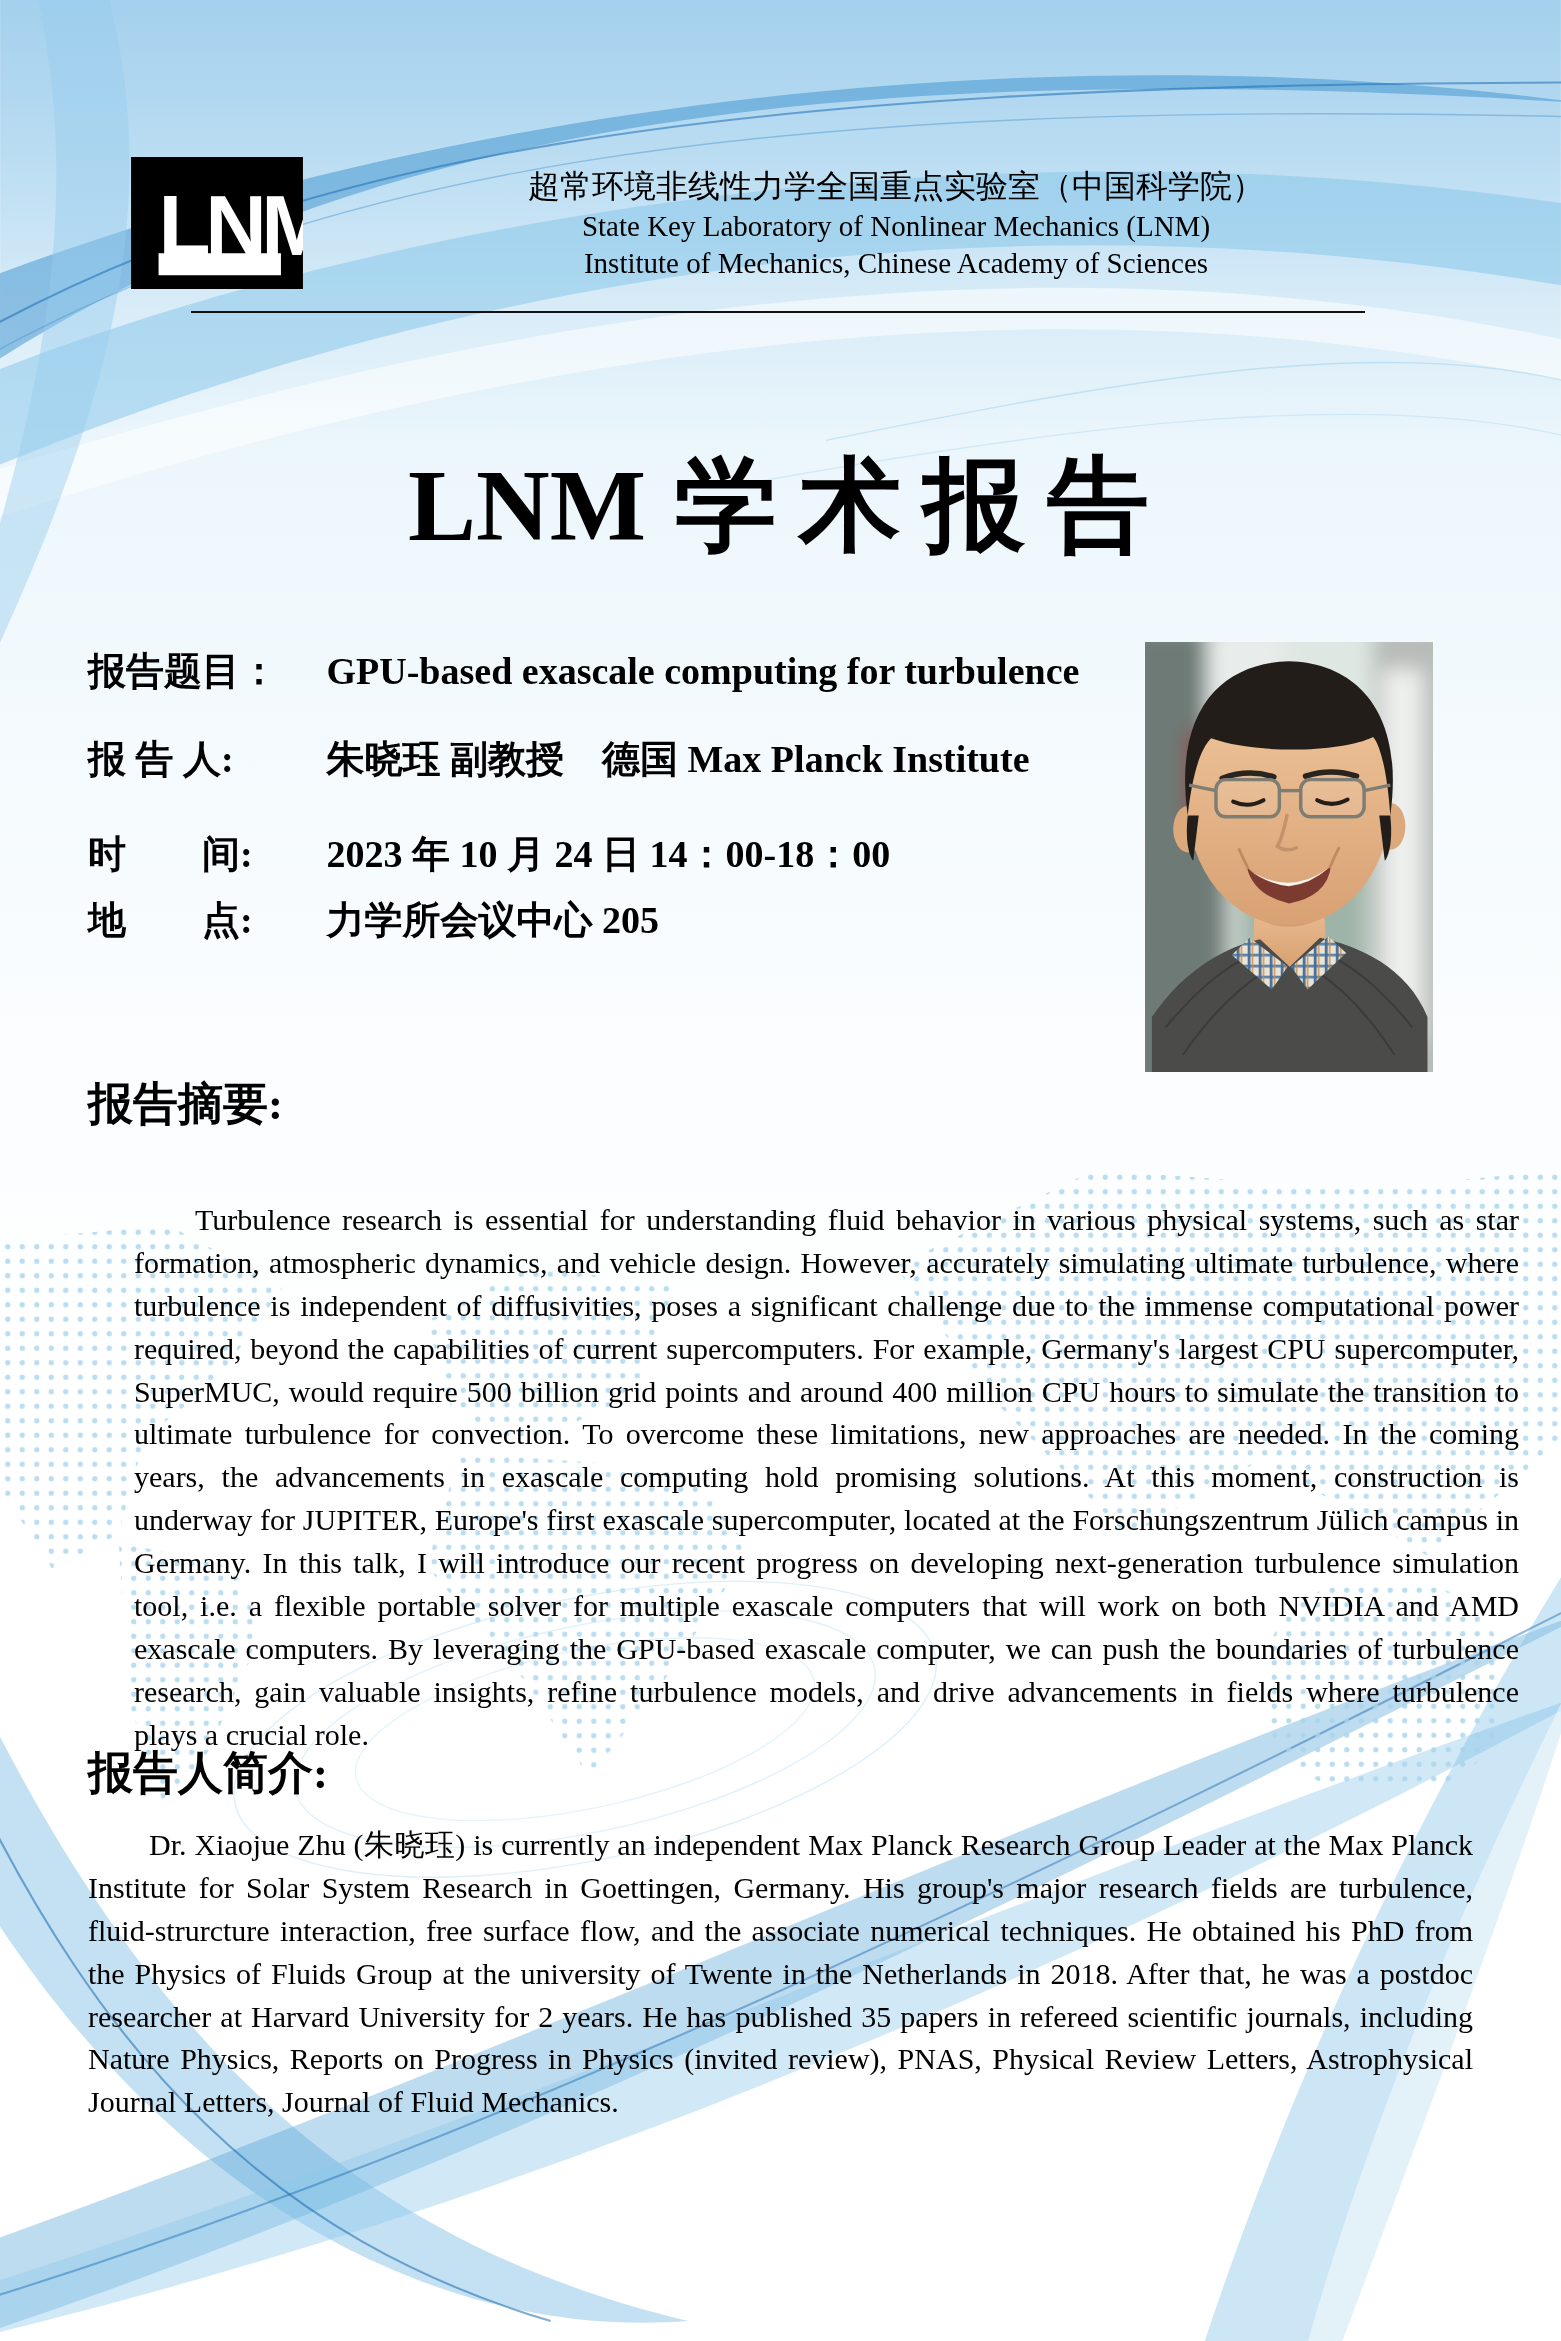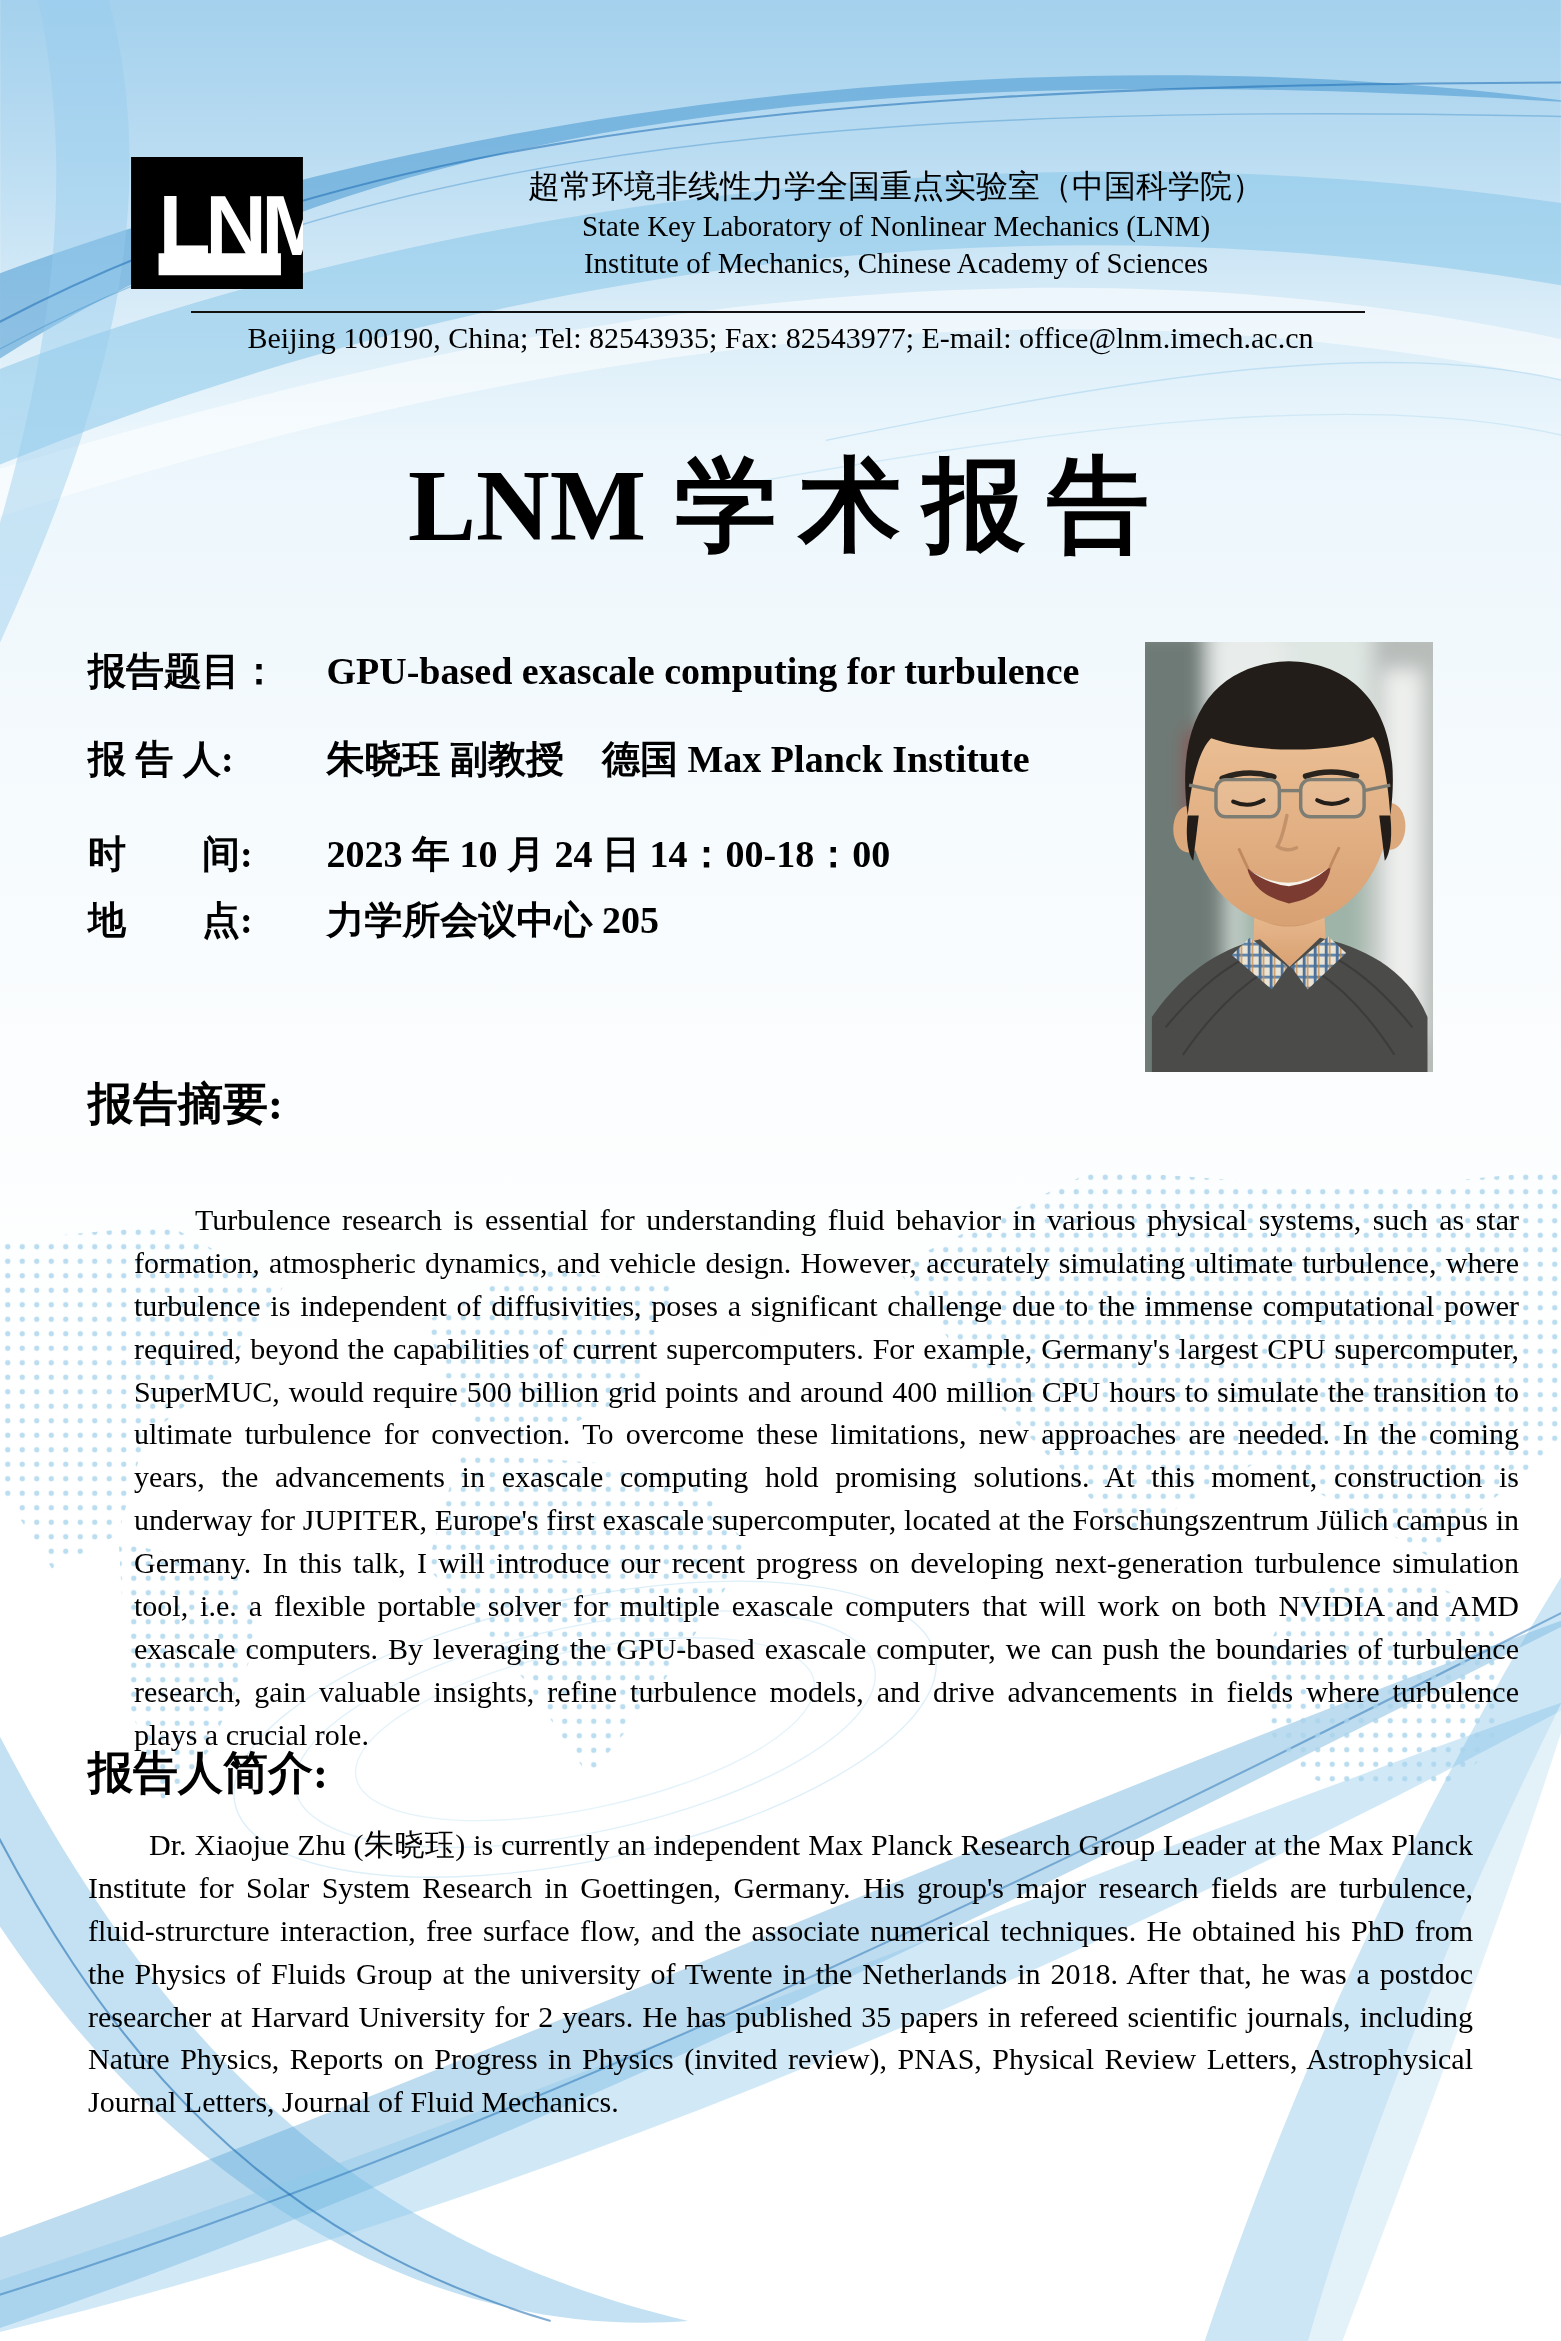--- a/index.html
+++ b/index.html
@@ -97,21 +97,20 @@
       </svg>
     </div>
 
     <div class="org">
       <div class="org-cn">超常环境非线性力学全国重点实验室（中国科学院）</div>
       <div class="org-en">State Key Laboratory of Nonlinear Mechanics (LNM)</div>
       <div class="org-en">Institute of Mechanics, Chinese Academy of Sciences</div>
     </div>
 
     <div class="divider"></div>
-    <div class="contact">Beijing 100190, China; Tel: 82543935; Fax: 82543977; E-mail: office@lnm.imech.ac.cn</div>
 
     <div class="title">
       <span>LNM</span><span class="title-cn">学术报告</span>
     </div>
 
     <div class="detail-row row-2">
       <span class="detail-label">报 告 人:</span>
       <span class="detail-value">朱晓珏 副教授　德国 Max Planck Institute</span>
     </div>
     <div class="detail-row row-1">

